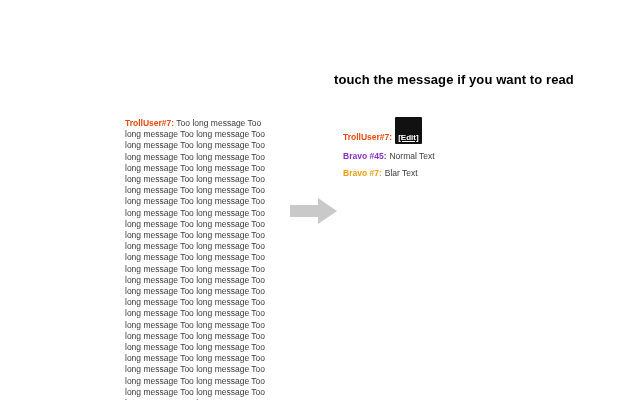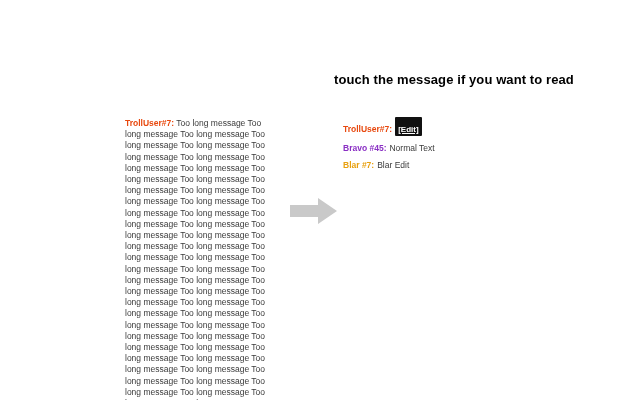--- a/index.html
+++ b/index.html
@@ -71,21 +71,21 @@
   .msg-row .name.u7   { color: #e8a00f; }
   .msg-row .text {
     color: #3a3a3a;
   }
   .redacted {
     display: inline-block;
     background: #111111;
     color: #ffffff;
     font-weight: bold;
     font-size: 8px;
-    padding: 8px 3px 1px 3px;
+    padding: 16px 3px 1px 3px;
     border-radius: 1px;
     vertical-align: baseline;
     line-height: 10px;
     text-decoration: underline;
   }
 </style>
 </head>
 <body>
 
 <div class="headline">touch the message if you want to read</div>
@@ -105,16 +105,16 @@
   <div class="msg-row">
     <span class="name troll">TrollUser#7:</span><span class="redacted">[Edit]</span>
   </div>
 
 
   <div class="msg-row">
     <span class="name u45">Bravo #45:</span><span class="text">Normal Text</span>
   </div>
 
   <div class="msg-row">
-    <span class="name u7">Blar #7:</span><span class="text">Blar Edit</span>
+    <span class="name u7">Bravo #7:</span><span class="text">Blar Text</span>
   </div>
 
 </div>
 
 </body></html>

